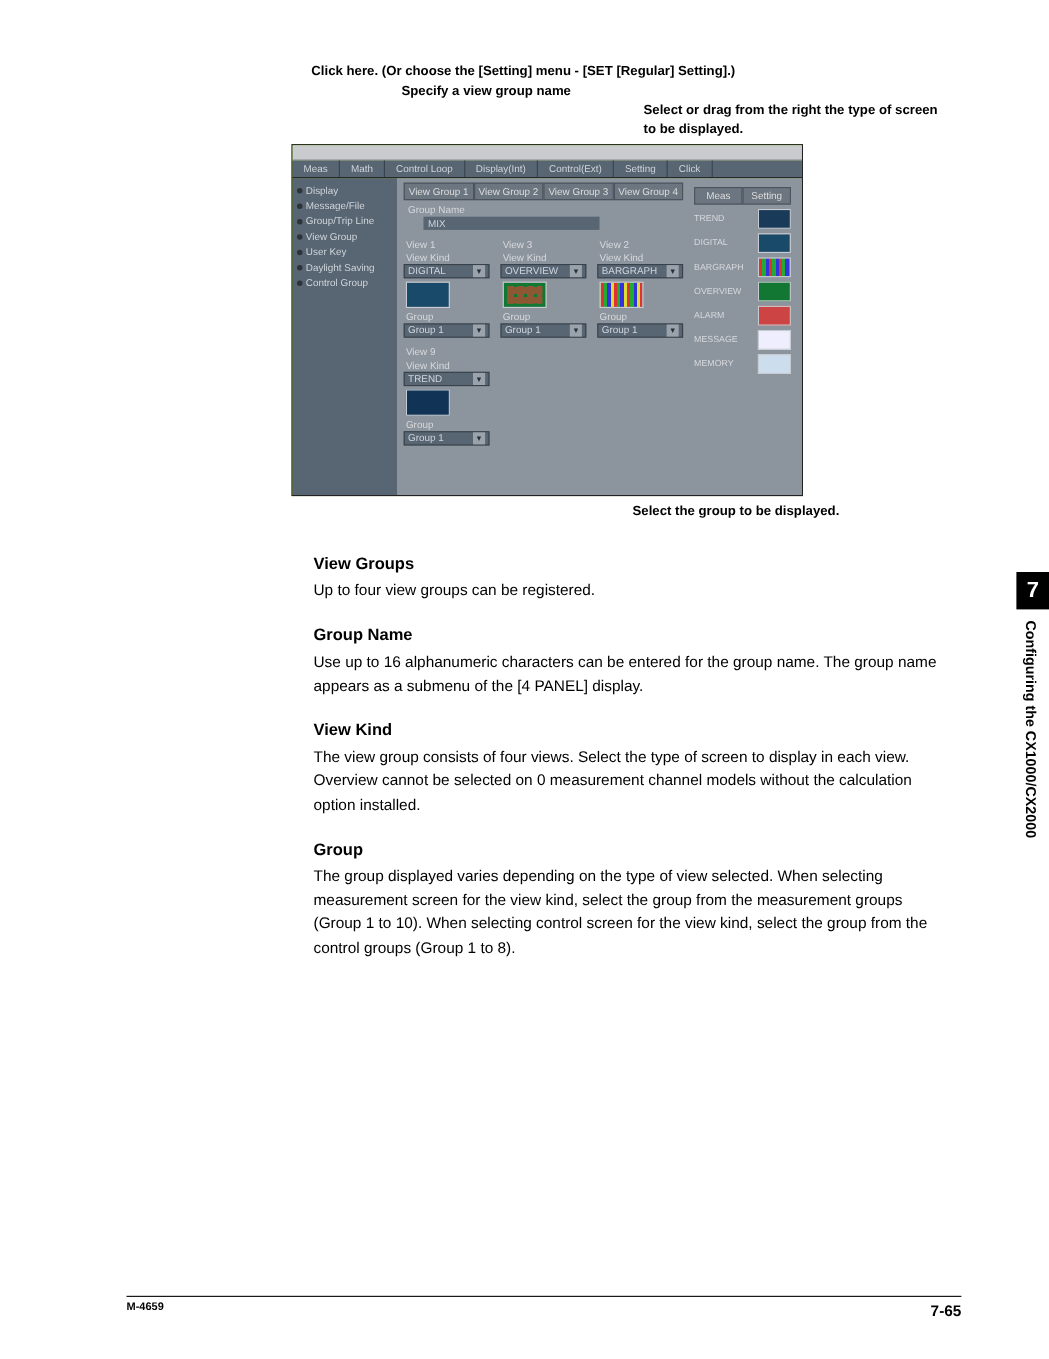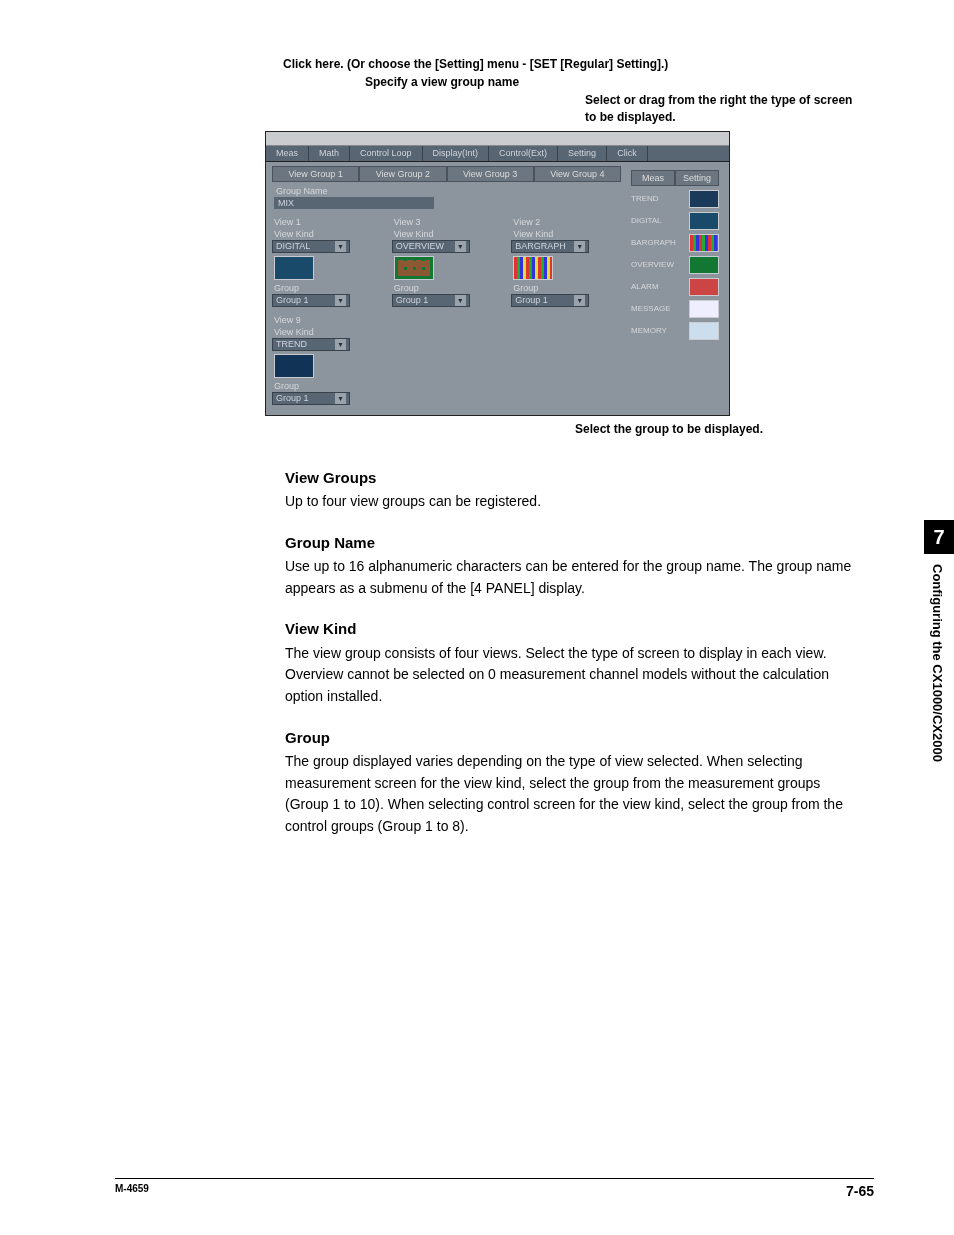--- a/index.html
+++ b/index.html
@@ -94,21 +94,21 @@
     text-align:center;
     font-size:9px;
     color:#ddd;
     background:#6c7681;
     padding:2px 0;
     border:1px solid #4a525b;
   }
   .gname-label { color:#d6d9dd; font-size:9px; margin:2px 0 1px 4px;}
   .gname-field {
     background:#586572; color:#cfd5df; padding:1px 4px;
-    font-size:9px; width:160px; margin-left:2px;
+    font-size:9px; width:160px; margin-left:18px;
   }
   .views-grid {
     display:grid;
     grid-template-columns: 1fr 1fr 1fr;
     gap: 6px 10px;
     margin-top:6px;
   }
   .view-cell {}
   .vlabel { color:#d6d9dd; font-size:9px; margin:2px 0 1px 2px;}
   .combo {
@@ -225,20 +225,29 @@
     <div class="tabs-row">
       <div class="tab">Meas</div>
       <div class="tab">Math</div>
       <div class="tab">Control Loop</div>
       <div class="tab">Display(Int)</div>
       <div class="tab">Control(Ext)</div>
       <div class="tab">Setting</div>
       <div class="tab">Click</div>
     </div>
     <div class="body-row">
+      <div class="sidebar">
+        <div class="item">Display</div>
+        <div class="item">Message/File</div>
+        <div class="item">Group/Trip Line</div>
+        <div class="item">View Group</div>
+        <div class="item">User Key</div>
+        <div class="item">Daylight Saving</div>
+        <div class="item">Control Group</div>
+      </div>
 
       <div class="main">
         <div class="view-panel">
           <div class="vg-tabs">
             <div class="vg-tab">View Group 1</div>
             <div class="vg-tab">View Group 2</div>
             <div class="vg-tab">View Group 3</div>
             <div class="vg-tab">View Group 4</div>
           </div>
           <div class="gname-label">Group Name</div>

